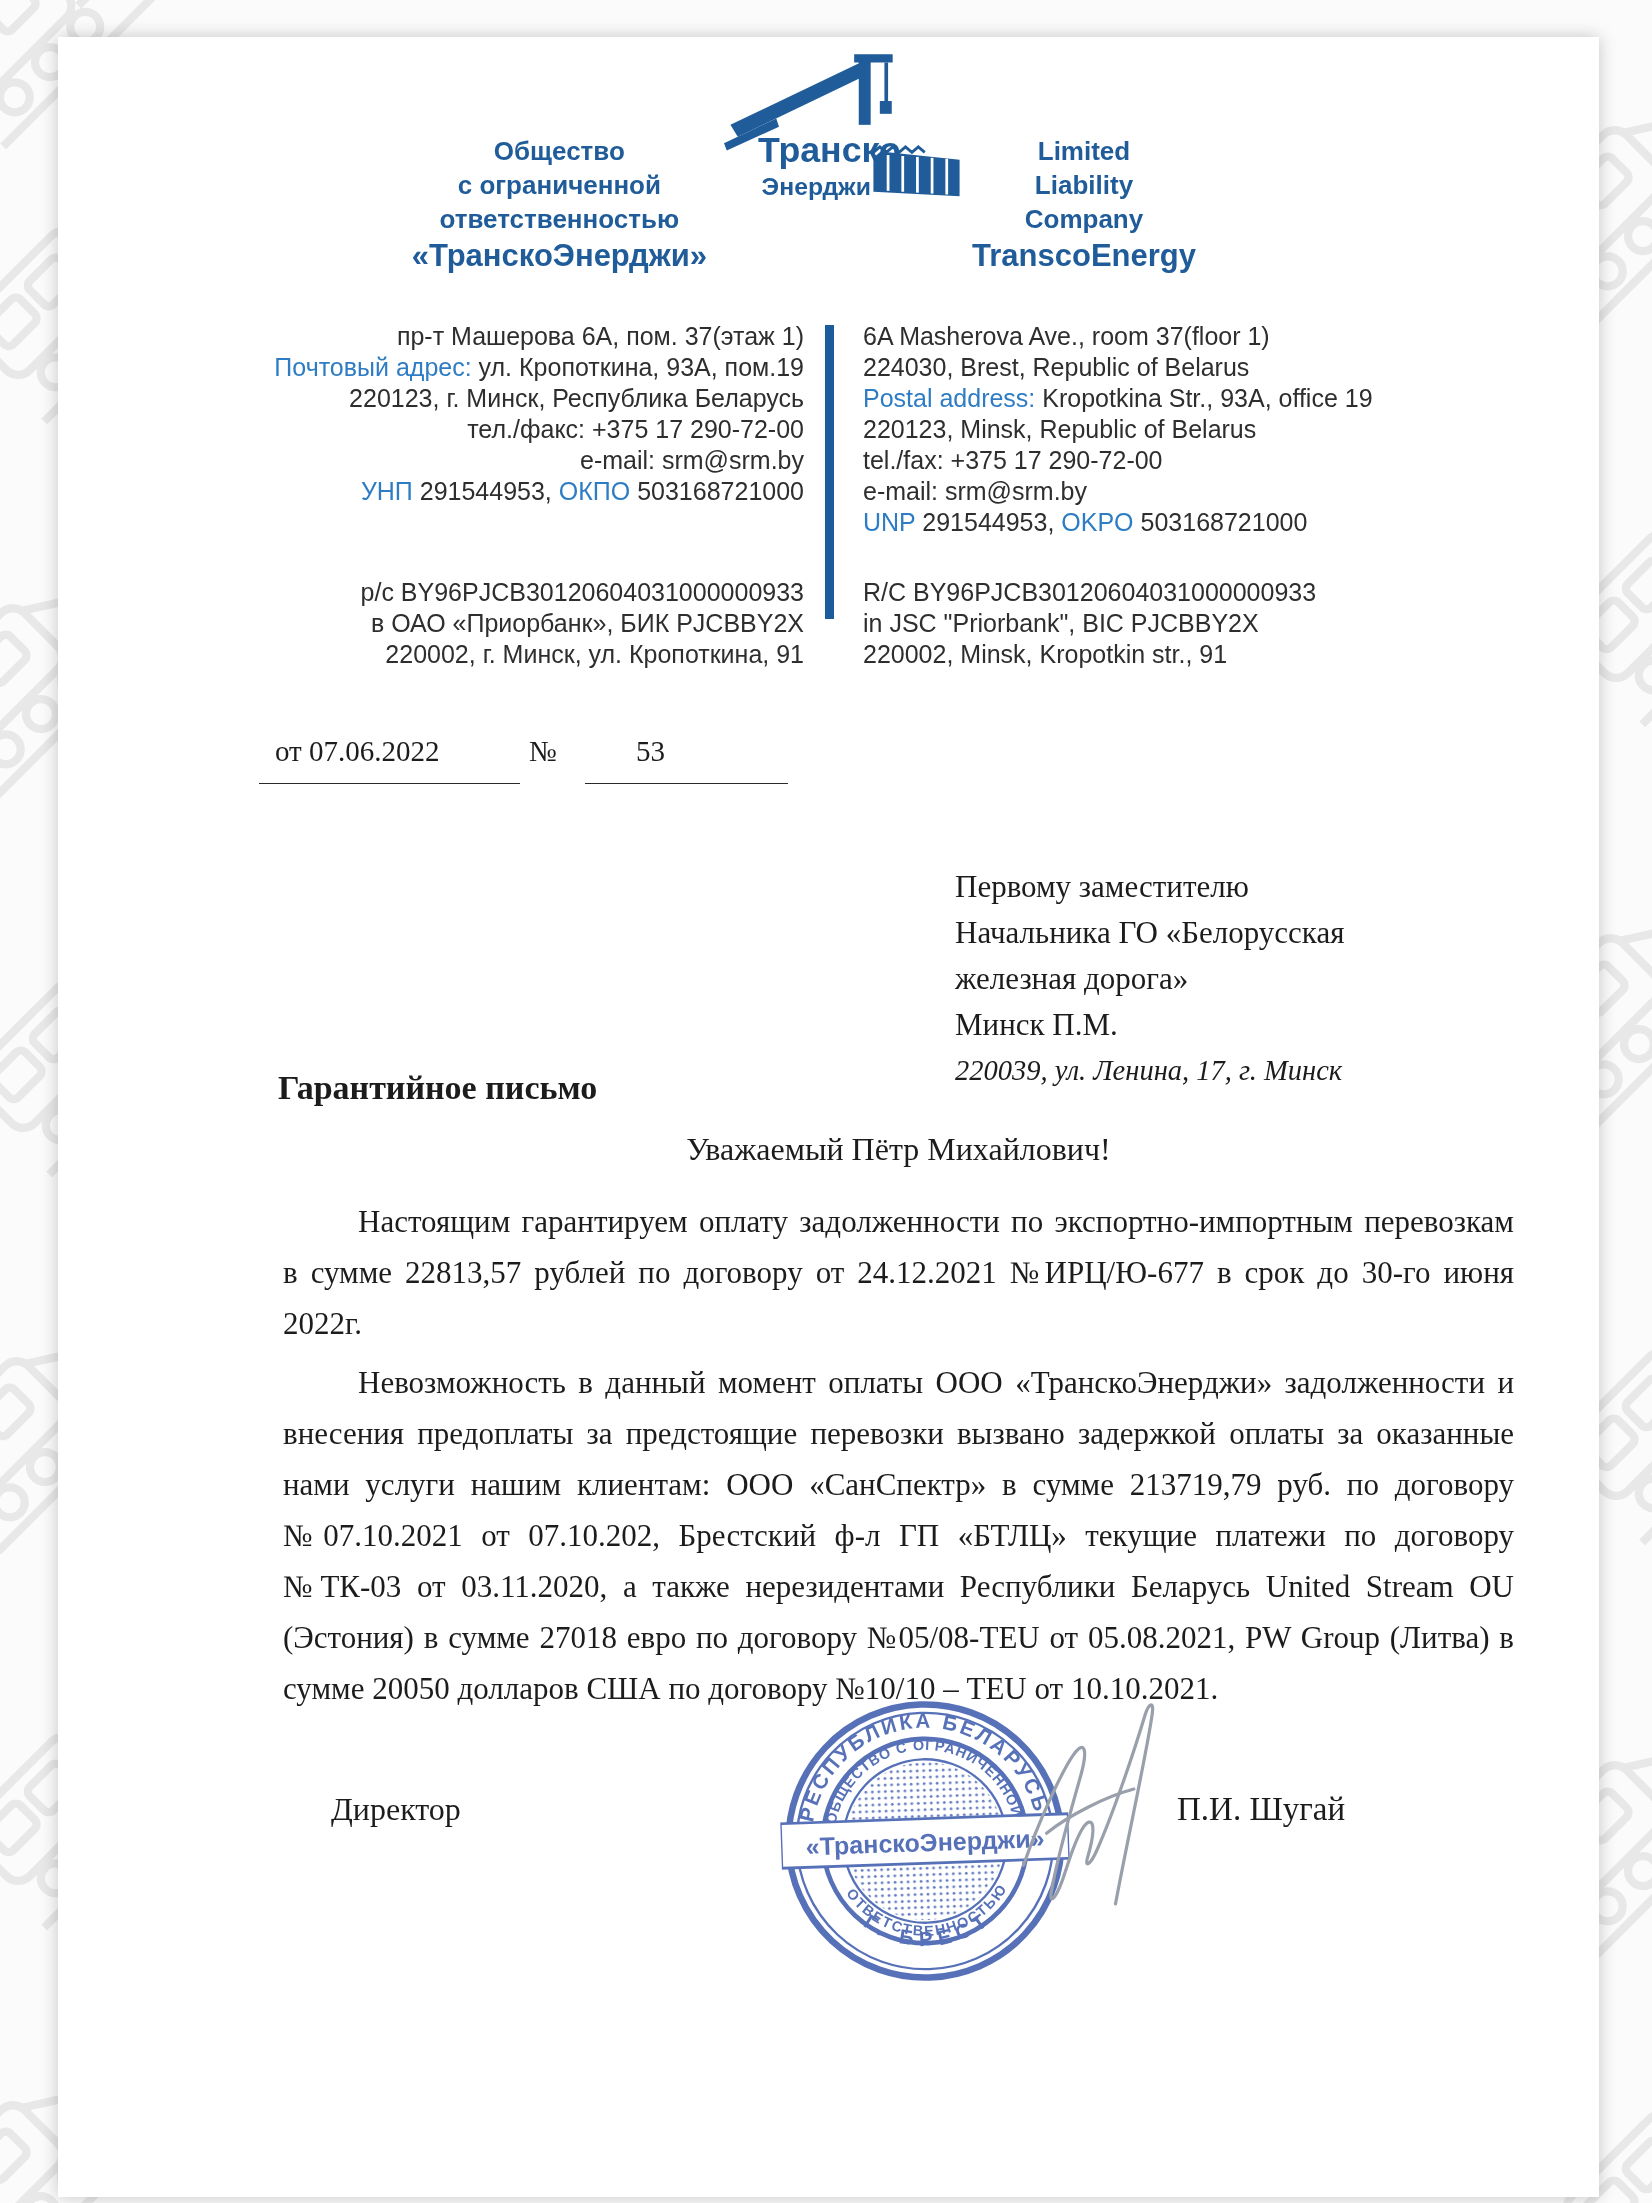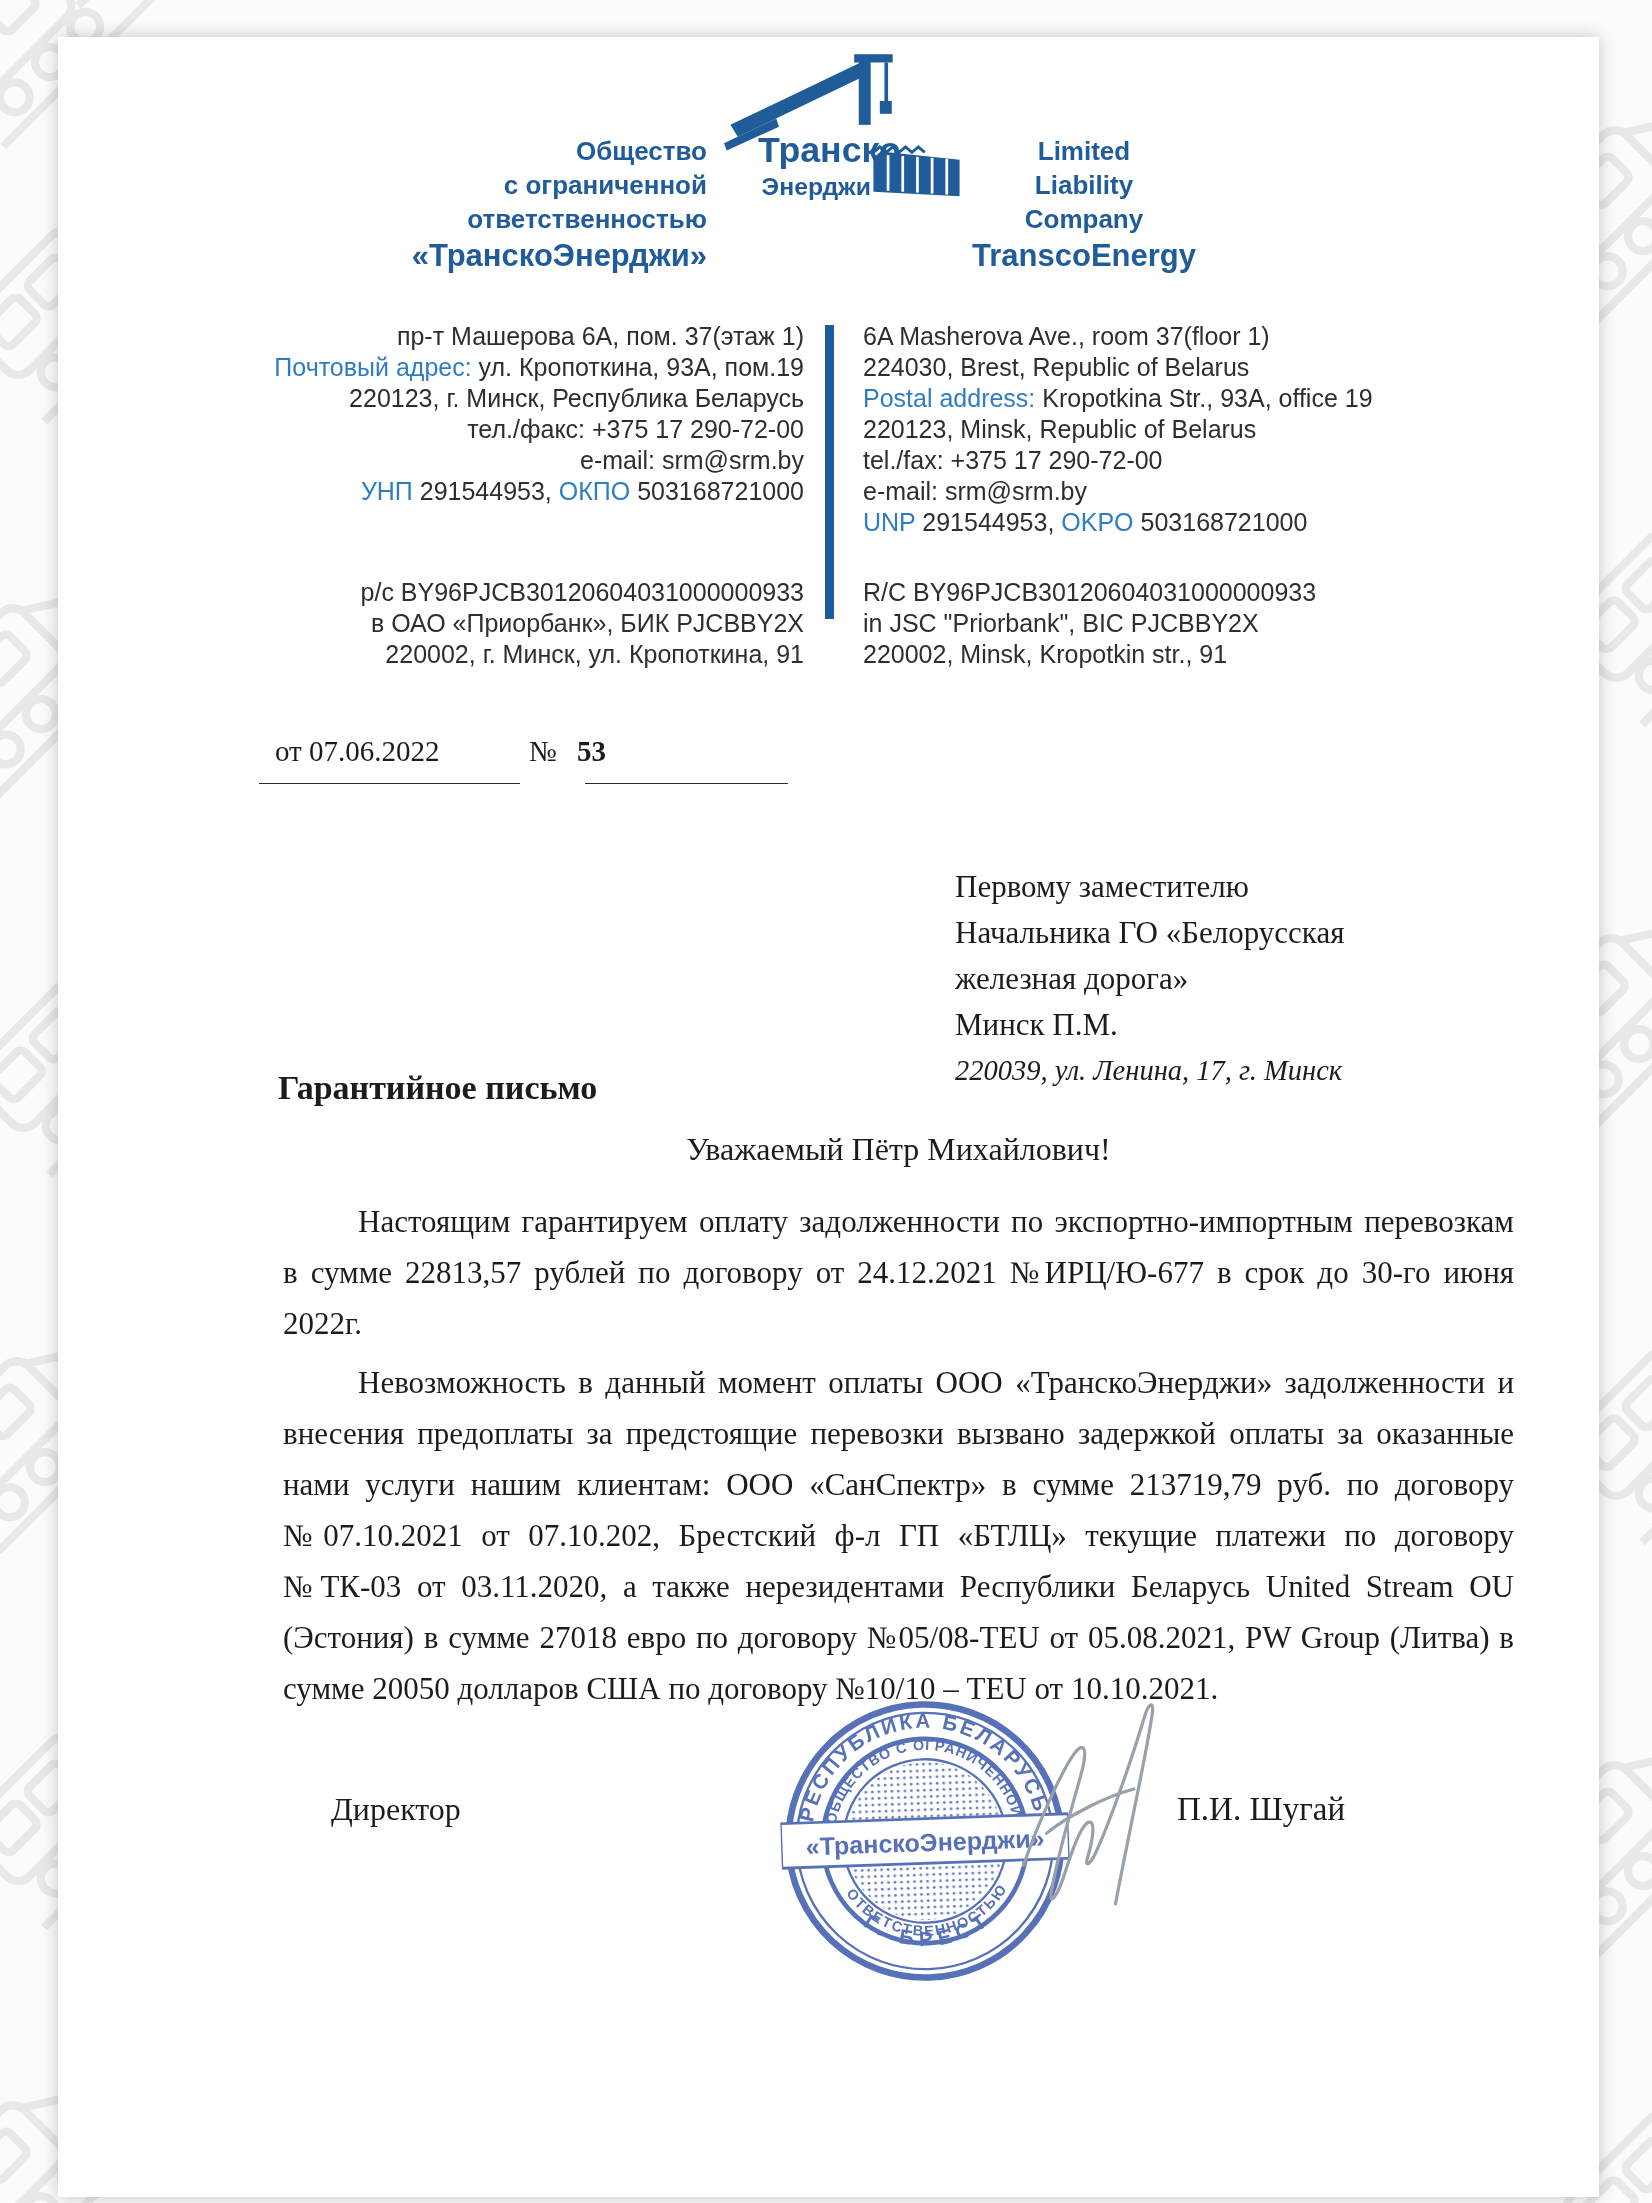--- a/index.html
+++ b/index.html
@@ -18,42 +18,42 @@
   .wm{position:absolute;width:216px;height:170px;transform:rotate(-45deg);opacity:.55;z-index:0;}
   .sheet{
     position:absolute;left:58px;top:37px;width:1541px;height:2160px;
     background:#ffffff;box-shadow:0 0 16.5px rgba(0,0,0,.22);z-index:1;
   }
   .content{position:absolute;inset:0;z-index:2;}
   .content > *{position:absolute;}
   .serif{font-family:"Liberation Serif",serif;color:var(--ink);}
 
   
-  .hdr-ru{right:946px;top:134px;text-align:right;color:var(--header_blue);
+  .hdr-ru{right:946px;top:134px;text-align:center;color:var(--header_blue);
           font-weight:bold;font-size:26px;line-height:34px;}
   .hdr-en{left:972px;top:134px;text-align:center;color:var(--header_blue);
           font-weight:bold;font-size:26px;line-height:34px;}
   .hdr-big{font-size:31px;padding-top:2.8px;}
   .logo{left:721px;top:46px;width:259px;height:176px;}
 
   
   .addr{font-size:25px;line-height:31px;color:#2e2e2e;}
   .addr .lbl{color:var(--label_blue);}
   .addr-ru{right:849px;top:321px;text-align:right;}
   .addr-en{left:863px;top:321px;}
   .bank-ru{right:849px;top:577px;text-align:right;}
   .bank-en{left:863px;top:577px;}
   .vdivider{left:825px;top:325px;width:9.2px;height:294px;background:var(--divider_blue);}
 
   
   .refline{left:0;top:735px;width:1653px;height:64px;font-size:29px;}
   .refline span{position:absolute;white-space:nowrap;}
   .ref-date{left:275px;top:0;}
   .ref-no{left:529px;top:0;}
-  .ref-num{left:577px;top:0;font-weight:bold;}
+  .ref-num{left:636px;top:0;}
   .ref-ul{position:absolute;border-top:1.8px solid #2a2a2a;height:0;top:48px;}
   .ref-ul1{left:259px;width:261px;}
   .ref-ul2{left:585px;width:203px;}
 
   
   .recipient{left:939px;top:864px;font-size:31px;line-height:46px;margin-left:16px;}
   .recipient .it{font-style:italic;font-size:28.5px;}
 
   .doc-title{left:278px;top:1069px;font-size:34px;font-weight:bold;}
   .salutation{left:275px;top:1131px;width:1247px;text-align:center;font-size:32px;}

